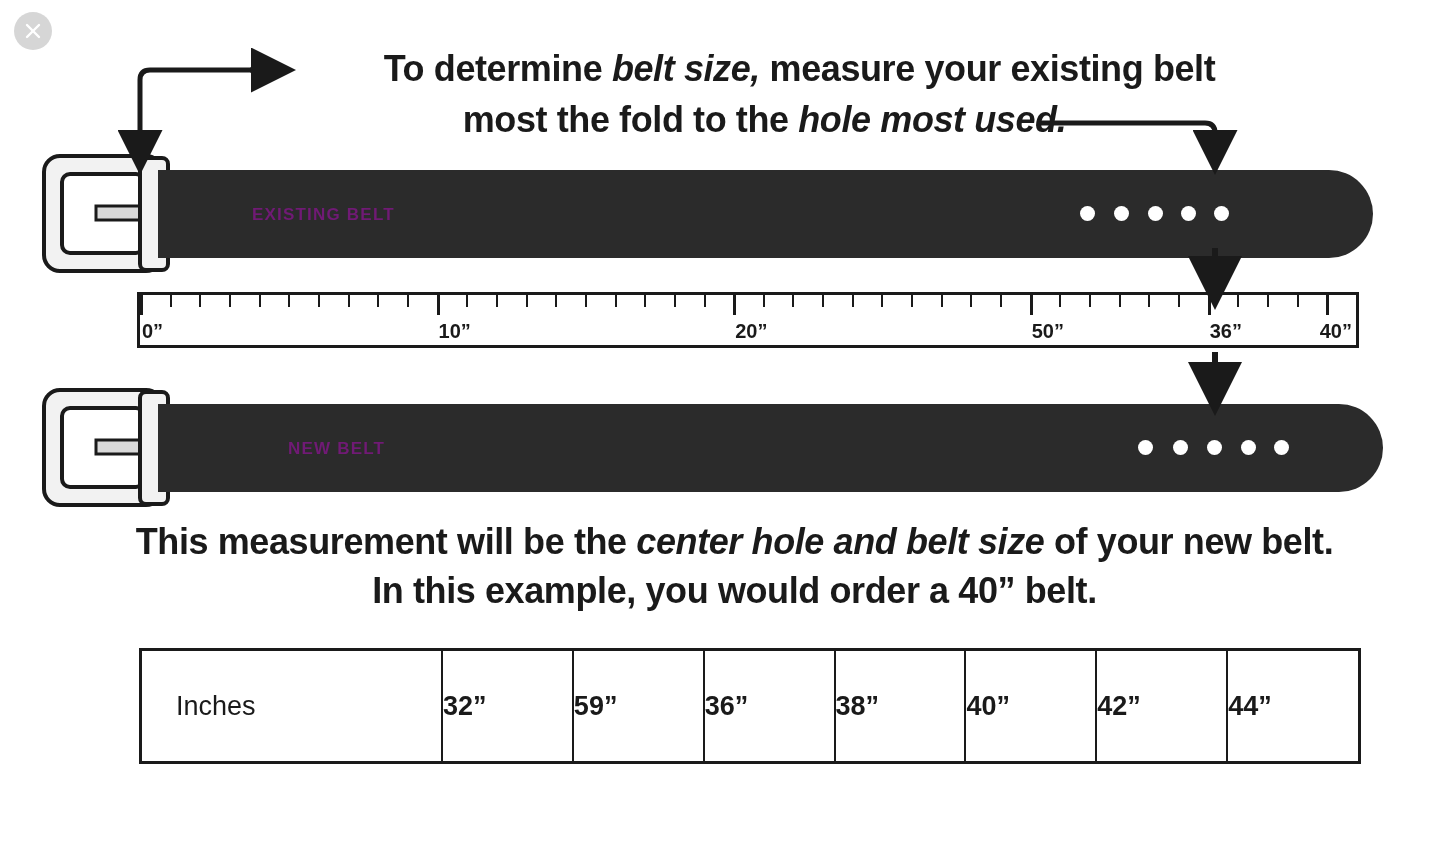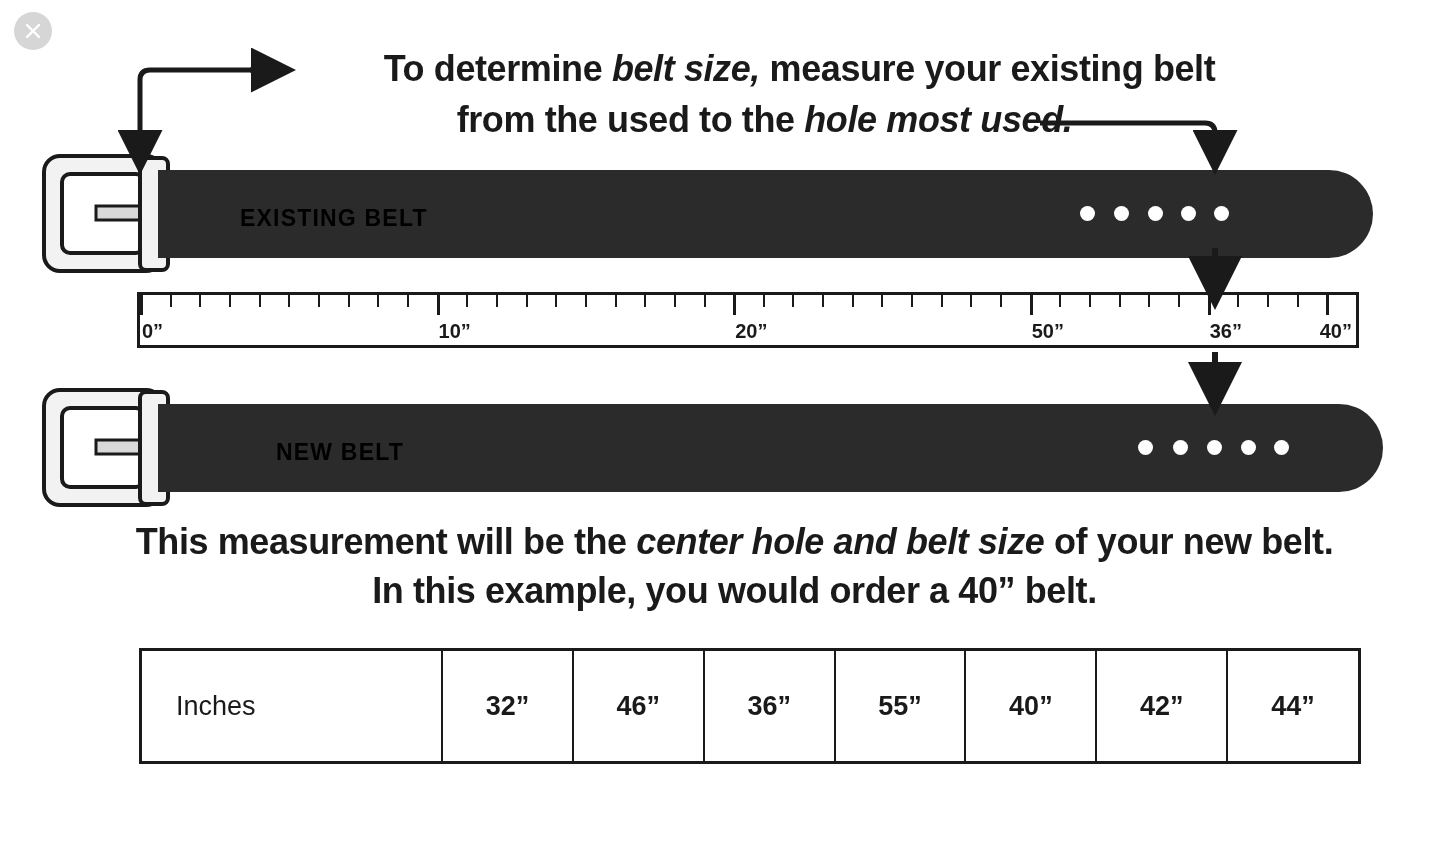--- a/index.html
+++ b/index.html
@@ -71,24 +71,25 @@
   }
 
   
   .belt-wrap { position: absolute; }
   .belt-strap {
     position: absolute;
     background: #2b2b2b;
   }
   .belt-label {
     position: absolute;
-    color: #000000;
-    font-size: 23px;
+    color: #701a75;
+    font-size: 17px;
     font-weight: 700;
     letter-spacing: 1.2px;
+    margin-left: 12px;
   }
   .hole {
     position: absolute;
     width: 15px;
     height: 15px;
     border-radius: 50%;
     background: #ffffff;
   }
 
   
@@ -137,21 +138,21 @@
     border: 3px solid #1a1a1a;
     box-sizing: border-box;
     border-collapse: collapse;
     background: #fff;
   }
   #size-table td {
     border-left: 2px solid #1a1a1a;
     font-size: 27px;
     font-weight: 700;
     color: #1a1a1a;
-    text-align: center;
+    text-align: left;
     padding: 2px 0;
     height: 52px;
   }
   #size-table td.rowhead {
     border-left: none;
     text-align: left;
     padding-left: 34px;
     width: 265px;
     font-weight: 400;
   }
@@ -165,21 +166,21 @@
     <line x1="25" y1="13" x2="13" y2="25" stroke="#ffffff" stroke-width="2.4" stroke-linecap="round"></line>
   </svg>
 </div>
 
 <div id="diagram">
 
   <div class="headline" id="headline-line1">
     <span>To determine </span><span class="ital">belt size,</span><span> measure your existing belt</span>
   </div>
   <div class="headline" id="headline-line2">
-    <span>from the used to the </span><span class="ital">hole most used.</span><span></span>
+    <span>most the fold to the </span><span class="ital">hole most used.</span><span></span>
   </div>
 
   <div class="belt-wrap" style="left:40px; top:148px; width:1330px; height:130px;">
 
     <svg width="180" height="130" viewBox="0 0 180 130" style="position:absolute;left:0;top:0;">
       <rect x="4" y="8" width="118" height="115" rx="16" ry="16" fill="#f2f2f2" stroke="#1a1a1a" stroke-width="4"></rect>
       <rect x="22" y="26" width="82" height="79" rx="8" ry="8" fill="#ffffff" stroke="#1a1a1a" stroke-width="4"></rect>
       <rect x="56" y="58" width="110" height="14" fill="#d9d9d9" stroke="#1a1a1a" stroke-width="3"></rect>
       <rect x="100" y="10" width="28" height="112" rx="6" fill="#f2f2f2" stroke="#1a1a1a" stroke-width="4"></rect>
     </svg>
@@ -265,23 +266,23 @@
   <div class="headline" id="footnote-line1">
     <span>This measurement will be the </span><span class="ital">center hole and belt size</span><span> of your new belt.</span>
   </div>
   <div class="headline" id="footnote-line2">In this example, you would order a 40” belt.</div>
 
   <table id="size-table">
     <tbody>
         <tr>
       <td class="rowhead">Inches</td>
       <td>32”</td>
-      <td>46”</td>
+      <td>59”</td>
       <td>36”</td>
-      <td>55”</td>
+      <td>38”</td>
       <td>40”</td>
       <td>42”</td>
       <td>44”</td>
     </tr>
   </tbody>
     </table>
 
   <svg id="arrow-layer">
     <defs>
       <marker id="ah" markerWidth="9" markerHeight="9" refX="6" refY="4.5" orient="auto">

